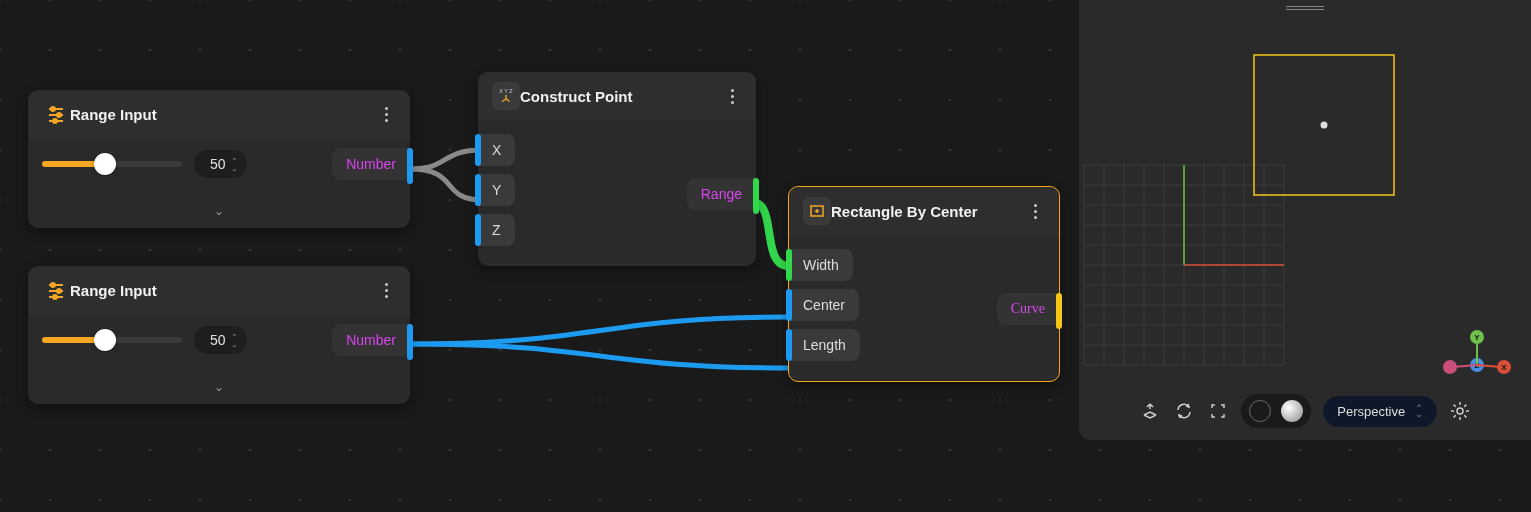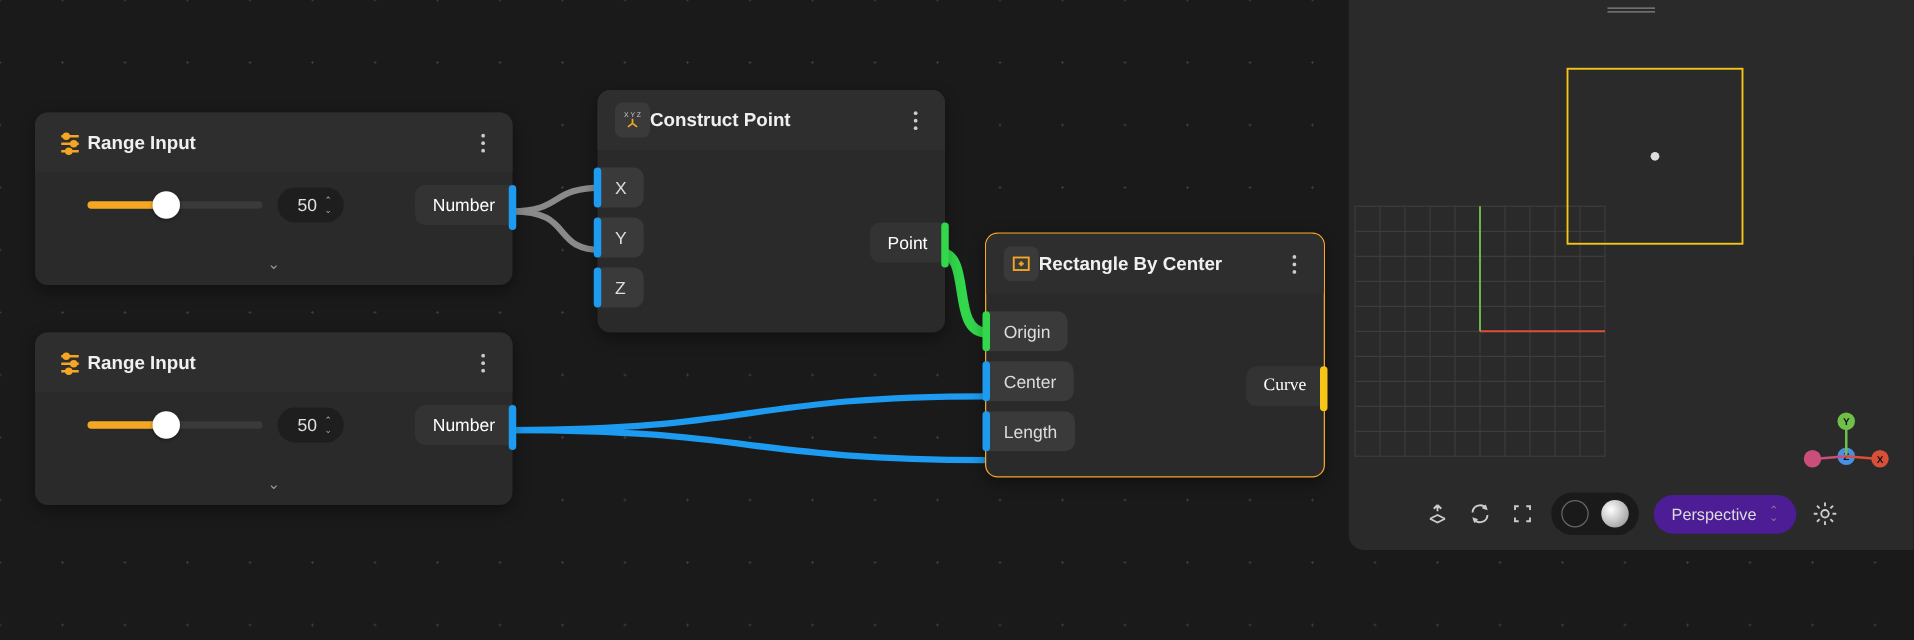--- a/index.html
+++ b/index.html
@@ -8,31 +8,31 @@
   .canvas { position: absolute; inset: 0; }
   .dot-grid { position: absolute; inset: 0; background-image: radial-gradient(circle, #3a3a3a 1px, transparent 1px); background-size: 50px 50px; background-position: 25px 25px; }
   
   .node { position: absolute; background: #2a2a2a; border-radius: 10px; box-shadow: 0 4px 12px rgba(0,0,0,0.4); overflow: visible; }
   .node-header { display: flex; align-items: center; padding: 10px 14px; background: #2e2e2e; border-radius: 10px 10px 0 0; }
   .node-icon { width: 28px; height: 28px; display: flex; align-items: center; justify-content: center; }
   .node-title { font-size: 15px; font-weight: 600; flex: 1; color: #f0f0f0; }
   .menu-dots { width: 20px; height: 20px; display: flex; flex-direction: column; align-items: center; justify-content: center; gap: 3px; cursor: pointer; }
   .menu-dots span { width: 3px; height: 3px; background: #ccc; border-radius: 50%; }
   
-  .node-body { padding: 12px 14px 8px 14px; margin-left: 28px; }
+  .node-body { padding: 12px 14px 8px 14px; }
   
   .slider-row { display: flex; align-items: center; gap: 12px; }
   .slider-track { position: relative; width: 140px; height: 6px; background: #3a3a3a; border-radius: 3px; }
   .slider-fill { position: absolute; left: 0; top: 0; height: 100%; background: #f5a623; border-radius: 3px; }
   .slider-thumb { position: absolute; top: 50%; transform: translate(-50%, -50%); width: 22px; height: 22px; background: #fff; border-radius: 50%; box-shadow: 0 1px 3px rgba(0,0,0,0.4); }
   .number-input { background: #1e1e1e; border-radius: 18px; padding: 6px 10px 6px 16px; display: flex; align-items: center; gap: 6px; font-size: 14px; color: #e0e0e0; }
   .stepper { display: flex; flex-direction: column; gap: 1px; }
   .stepper span { font-size: 7px; line-height: 7px; color: #aaa; cursor: pointer; }
   
-  .output-chip { position: absolute; right: 0; background: #333; padding: 8px 14px; border-radius: 8px 0 0 8px; font-size: 14px; color: #ffffff; }
+  .output-chip { position: absolute; right: 0; background: #333; padding: 8px 14px; border-radius: 8px 0 0 8px; font-size: 14px; color: #d946ef; }
   .output-marker { position: absolute; right: -3px; width: 6px; height: 36px; border-radius: 3px; }
   
   .expand-chevron { text-align: center; padding: 6px 0 10px 0; color: #999; font-size: 12px; cursor: pointer; }
   
   .port-row { position: relative; margin: 8px 0; }
   .input-chip { display: inline-block; background: #3a3a3a; padding: 8px 14px; border-radius: 0 8px 8px 0; font-size: 14px; color: #ddd; margin-left: 0; }
   .input-marker { position: absolute; left: -3px; top: 0; width: 6px; height: 100%; border-radius: 3px; }
   
   .marker-blue { background: #1d9bf0; }
   .marker-green { background: #32d74b; }
@@ -42,21 +42,21 @@
   .icon-square { background: #3a3a3a; border-radius: 6px; padding: 4px; }
   
   .viewport { position: absolute; right: 0; top: 0; width: 452px; height: 440px; background: #2a2a2a; border-radius: 0 0 0 12px; overflow: hidden; }
   .vp-handle { position: absolute; top: 6px; left: 50%; transform: translateX(-50%); width: 38px; height: 6px; display: flex; flex-direction: column; gap: 2px; }
   .vp-handle span { height: 1px; background: #888; }
   
   .vp-toolbar { position: absolute; bottom: 12px; left: 0; right: 0; display: flex; align-items: center; justify-content: center; gap: 12px; padding: 0 16px; }
   .tb-icon { width: 22px; height: 22px; display: flex; align-items: center; justify-content: center; color: #ccc; cursor: pointer; }
   .tb-group { display: flex; align-items: center; gap: 10px; background: #1a1a1a; border-radius: 20px; padding: 6px 8px; }
   .tb-circle { width: 22px; height: 22px; border-radius: 50%; }
-  .view-select { background: #4c1d95; border-radius: 20px; padding: 8px 14px; font-size: 13px; color: #ddd; display: flex; align-items: center; gap: 10px; cursor: pointer; text-align: right; }
+  .view-select { background: #0f172a; border-radius: 20px; padding: 8px 14px; font-size: 13px; color: #ddd; display: flex; align-items: center; gap: 10px; cursor: pointer; text-align: right; }
   .gear { width: 22px; height: 22px; color: #ccc; cursor: pointer; }
   
   .axes-gizmo { position: absolute; right: 14px; bottom: 60px; width: 80px; height: 50px; }
   .axis-ball { position: absolute; width: 14px; height: 14px; border-radius: 50%; font-size: 8px; font-weight: 700; display: flex; align-items: center; justify-content: center; color: #111; }
   
   .wires { position: absolute; inset: 0; pointer-events: none; }
 </style>
 </head>
 <body>
 
@@ -186,21 +186,21 @@
       </div>
       <div class="port-row">
         <div class="input-marker marker-blue"></div>
         <div class="input-chip">Y</div>
       </div>
       <div class="port-row">
         <div class="input-marker marker-blue"></div>
         <div class="input-chip">Z</div>
       </div>
       <div class="output-chip" style="top:58px;">
-        <span>Point</span>
+        <span>Range</span>
       </div>
       <div class="output-marker marker-green" style="top:58px;"></div>
     </div>
   </div>
 
   <div class="node node-selected" style="left:788px; top:186px; width:272px;">
     <div class="node-header">
       <div class="node-icon icon-square">
         <svg width="20" height="20" viewBox="0 0 20 20">
             <rect x="4" y="5" width="12" height="10" stroke="#f5a623" stroke-width="1.5" fill="none"></rect>
@@ -211,21 +211,21 @@
       <div class="node-title">Rectangle By Center</div>
       <div class="menu-dots">
           <span></span>
           <span></span>
           <span></span>
         </div>
     </div>
     <div style="position:relative; padding: 6px 0 12px 0;">
       <div class="port-row">
         <div class="input-marker marker-green"></div>
-        <div class="input-chip">Origin</div>
+        <div class="input-chip">Width</div>
       </div>
       <div class="port-row">
         <div class="input-marker marker-blue"></div>
         <div class="input-chip">Center</div>
       </div>
       <div class="port-row">
         <div class="input-marker marker-blue"></div>
         <div class="input-chip">Length</div>
       </div>
       <div class="output-chip" style="top:58px;font-family:Liberation Serif, serif;">

